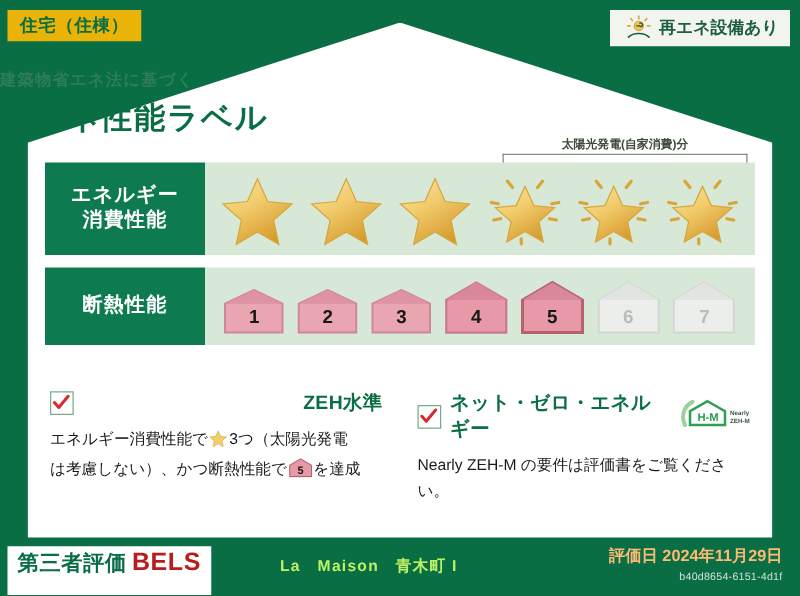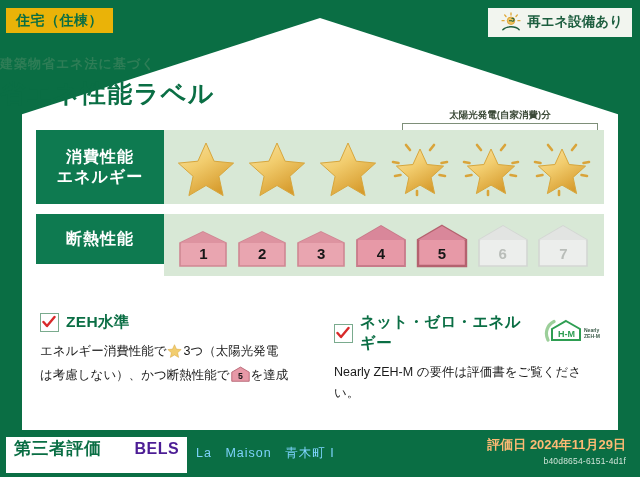--- a/index.html
+++ b/index.html
@@ -96,21 +96,21 @@
     position:absolute;left:0;bottom:0;width:100%;height:7px;
     border-left:1.5px solid #7e8f79;border-right:1.5px solid #7e8f79;
     border-top:1.5px solid #7e8f79;
     box-sizing:border-box;
   }
   .solar-bracket .brk-text{
     position:absolute;left:0;bottom:8px;width:100%;text-align:center;
     font-size:9.5px;color:#3c4a38;white-space:nowrap;font-weight:bold;
   }
   
-  #row-insul .metric-label{height:50px;}
+  #row-insul .metric-label{height:62px;}
   #row-insul .metric-value{height:62px;}
   .houses{
     position:absolute;left:0;top:0;width:100%;height:100%;
     display:flex;align-items:center;justify-content:space-around;
     padding:0 10px;box-sizing:border-box;
   }
   .hcell{position:relative;flex:none;display:flex;align-items:flex-end;justify-content:center;height:46px;}
   .hcell svg{display:block;}
   .hnum{
     position:absolute;left:0;width:100%;text-align:center;
@@ -118,45 +118,46 @@
     pointer-events:none;
   }
   .hcell.off .hnum{color:#b9bdb9;}
   
   .notes{
     position:absolute;left:26px;top:312px;width:588px;height:100px;z-index:6;
     display:flex;
   }
   .note{width:50%;box-sizing:border-box;padding:0 14px;}
   .note.right{border-left:0;}
-  .note-head{display:flex;align-items:center;gap:7px;margin-bottom:8px;}
+  .note-head{display:flex;align-items:center;gap:7px;margin-bottom:8px;justify-content:space-between;}
   .chk{
     width:17px;height:17px;border:1.4px solid #7aab8e;background:#fff;
     position:relative;flex:none;
   }
   .chk svg{position:absolute;left:1px;top:1px;}
   .note-title{font-size:15.5px;font-weight:bold;color:#0a6e44;letter-spacing:0.3px;}
   .note-body{font-size:12.5px;color:#1a1a1a;line-height:1.65;}
   .inline-ico{vertical-align:-3px;margin:0 1px;}
   .zehm-logo{margin-left:4px;display:inline-block;vertical-align:-7px;}
   
   .footer{
     position:absolute;left:0;bottom:0;width:640px;height:47px;
     background:#0a6e44;z-index:8;
   }
   .bels{
     position:absolute;left:6px;top:7px;background:#ffffff;
     padding:3px 8px 16px 8px;display:flex;align-items:baseline;gap:4px;
     line-height:1;
   }
   .bels-jp{font-size:17px;font-weight:bold;color:#0a6e44;letter-spacing:0.5px;}
-  .bels-en{font-size:16px;font-weight:bold;color:#4c1d95;letter-spacing:0.5px;margin-left:29px;}
+  .bels-en{font-size:20px;font-weight:bold;color:#b91c1c;letter-spacing:0.5px;}
   .bldg{
-    position:absolute;left:196px;top:15px;color:#7dd3fc;font-size:12.5px;
+    position:absolute;left:224px;top:15px;color:#bef264;font-size:12.5px;
     letter-spacing:1px;
+    font-weight:bold;
   }
   .dateblk{position:absolute;right:14px;top:6px;text-align:right;}
   .dateline{color:#fdba74;font-size:13px;font-weight:bold;}
   .idline{color:#cfe3d7;font-size:8.5px;margin-top:2px;letter-spacing:0.2px;}
 </style>
 </head>
 <body>
 
 <div id="label-root">
 
@@ -189,22 +190,22 @@
 
   <div class="title-wrap">
     <p class="title-sub">建築物省エネ法に基づく</p>
     <p class="title-main">省エネ性能ラベル</p>
   </div>
 
   <div class="panel">
 
     <div class="metric-row" id="row-energy">
       <div class="metric-label">
+        <span>エネルギー</span>
         <span>消費性能</span>
-        <span>エネルギー</span>
       </div>
       <div class="metric-value">
         <div class="solar-bracket">
           <div class="brk-text">太陽光発電(自家消費)分</div>
           <div class="brk-line"></div>
         </div>
         <div class="stars">
 
           <span class="star-cell">
             <svg viewBox="0 0 62 62">

